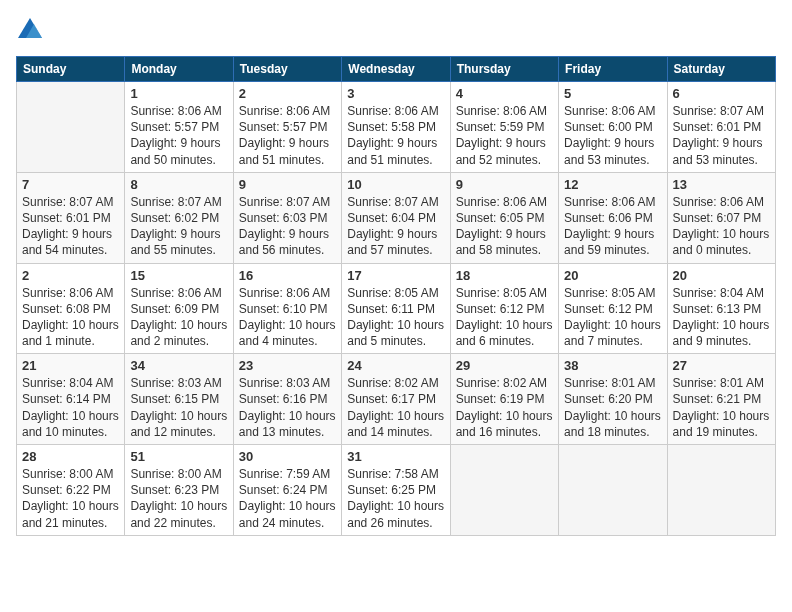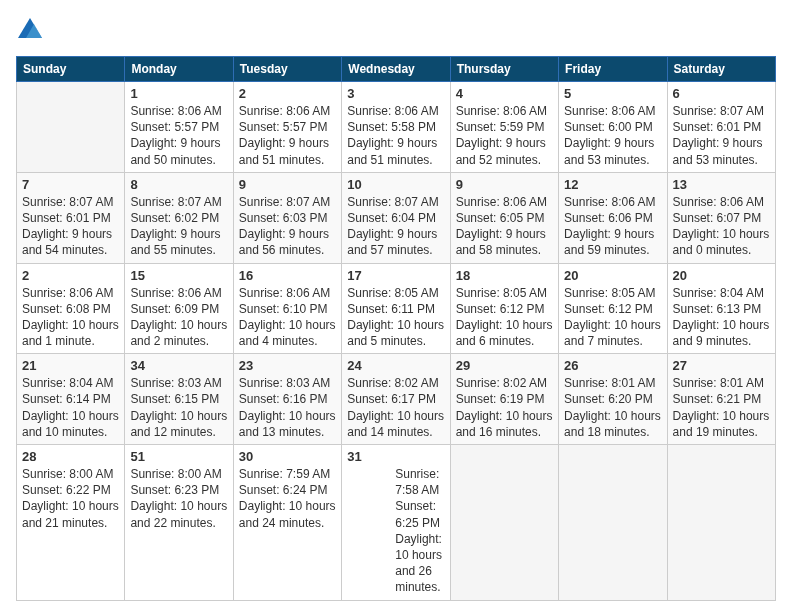--- a/index.html
+++ b/index.html
@@ -290,21 +290,21 @@
 and 14 minutes.</div>
         </td>
         <td>
           <span class="day-number">29</span>
           <div class="cell-text" style="white-space: pre-line;">Sunrise: 8:02 AM
 Sunset: 6:19 PM
 Daylight: 10 hours
 and 16 minutes.</div>
         </td>
         <td>
-          <span class="day-number">26</span>
+          <span class="day-number">38</span>
           <div class="cell-text" style="white-space: pre-line;">Sunrise: 8:01 AM
 Sunset: 6:20 PM
 Daylight: 10 hours
 and 18 minutes.</div>
         </td>
         <td>
           <span class="day-number">27</span>
           <div class="cell-text" style="white-space: pre-line;">Sunrise: 8:01 AM
 Sunset: 6:21 PM
 Daylight: 10 hours
@@ -328,21 +328,21 @@
         </td>
         <td>
           <span class="day-number">30</span>
           <div class="cell-text" style="white-space: pre-line;">Sunrise: 7:59 AM
 Sunset: 6:24 PM
 Daylight: 10 hours
 and 24 minutes.</div>
         </td>
         <td>
           <span class="day-number">31</span>
-          <div class="cell-text" style="white-space: pre-line; margin-left: 48px;">Sunrise: 7:58 AM
+          <div class="cell-text" style="white-space: pre-line;">Sunrise: 7:58 AM
 Sunset: 6:25 PM
 Daylight: 10 hours
 and 26 minutes.</div>
         </td>
         <td class="empty"></td>
         <td class="empty"></td>
         <td class="empty"></td>
       </tr>
     </tbody>
 </table>

